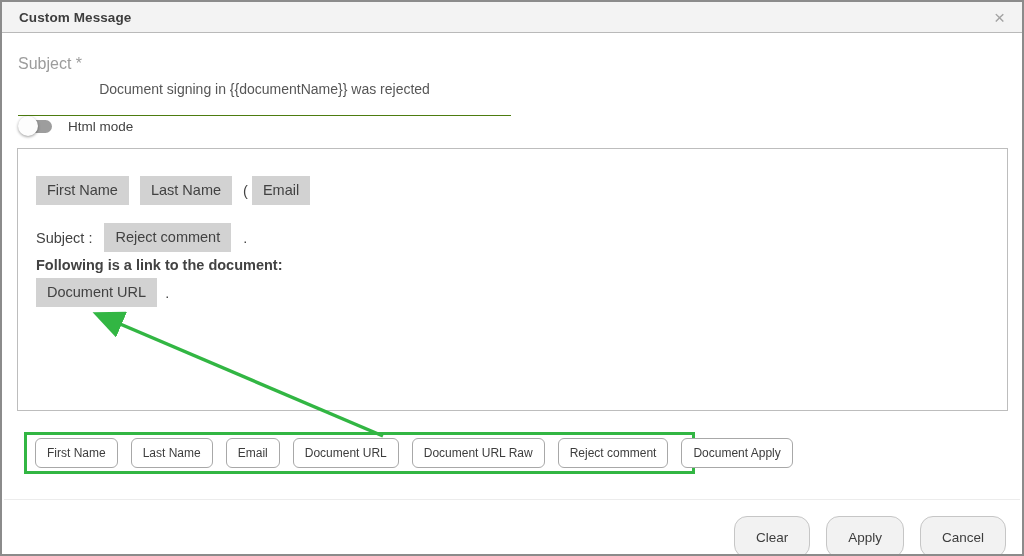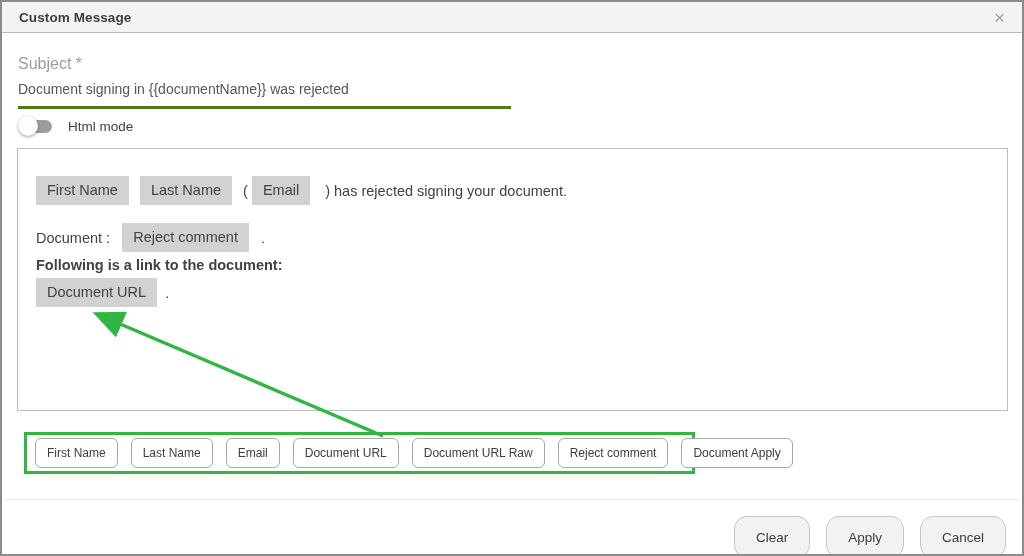--- a/index.html
+++ b/index.html
@@ -3,21 +3,21 @@
 <meta charset="utf-8">
 <style>
   html,body{margin:0;padding:0;background:#fff;}
   body{width:1024px;height:556px;font-family:"Liberation Sans",sans-serif;-webkit-font-smoothing:antialiased;}
   .dialog{position:relative;width:1024px;height:556px;box-sizing:border-box;border:2px solid #8b8b8b;background:#fff;overflow:hidden;}
   .header{position:absolute;left:0;top:0;right:0;height:31px;background:#f3f3f3;border-bottom:1px solid #b9b9b9;display:flex;align-items:center;justify-content:space-between;padding:0 17px;box-sizing:border-box;gap:38px;}
   .title{font-size:13.5px;font-weight:bold;color:#3d3d3d;letter-spacing:.1px;}
   .close{color:#a3a3a3;font-size:19px;line-height:1;cursor:pointer;font-weight:400;}
   .subject{position:absolute;left:16px;top:53px;width:493px;}
   .subject .label{font-size:16px;color:#9c9c9c;margin-bottom:8px;}
-  .subject .value{font-size:14px;color:#565656;padding-bottom:9px;border-bottom:3px solid #4d7c0f;white-space:nowrap;}
+  .subject .value{font-size:14px;color:#565656;padding-bottom:18px;border-bottom:1px solid #4d7c0f;white-space:nowrap;text-align:center;}
   .toggle-row{position:absolute;left:16px;top:113px;display:flex;align-items:center;gap:14px;height:22px;}
   .switch{position:relative;width:36px;height:20px;cursor:pointer;}
   .switch .track{position:absolute;left:2px;top:4px;width:32px;height:13px;border-radius:7px;background:#9d9d9d;}
   .switch .knob{position:absolute;left:0;top:0;width:20px;height:20px;border-radius:50%;background:#fdfdfd;box-shadow:0 1px 3px rgba(0,0,0,.4);}
   .toggle-label{font-size:13.5px;color:#424242;}
   .editor{position:absolute;left:15px;top:146px;width:991px;height:263px;box-sizing:border-box;border:1px solid #bdbdbd;background:#fff;padding:27px 18px 0 18px;font-size:14.5px;color:#424242;}
   .chip{display:inline-block;background:#d2d2d2;color:#424242;padding:6px 11px;font-size:14.5px;line-height:17px;vertical-align:middle;}
   .eline{display:flex;align-items:center;gap:0;}
   .eline .txt{white-space:pre;}
   .line1{margin-bottom:18px;}
@@ -55,24 +55,23 @@
     </div>
     <div class="toggle-label">Html mode</div>
   </div>
 
   <div class="editor">
     <div class="eline line1">
       <span class="chip">First Name</span>
       <span class="chip">Last Name</span>
       <span class="txt">( </span>
       <span class="chip">Email</span>
-      <span class="txt"> ) has rejected signing your document.</span>
     </div>
     <div class="eline line2">
-      <span class="txt">Document : </span>
+      <span class="txt">Subject : </span>
       <span class="chip">Reject comment</span>
       <span class="txt"> .</span>
     </div>
     <div class="eline line3">
       <span class="txt">Following is a link to the document:</span>
     </div>
     <div class="eline line4">
       <span class="chip">Document URL</span>
       <span class="txt">.</span>
     </div>

